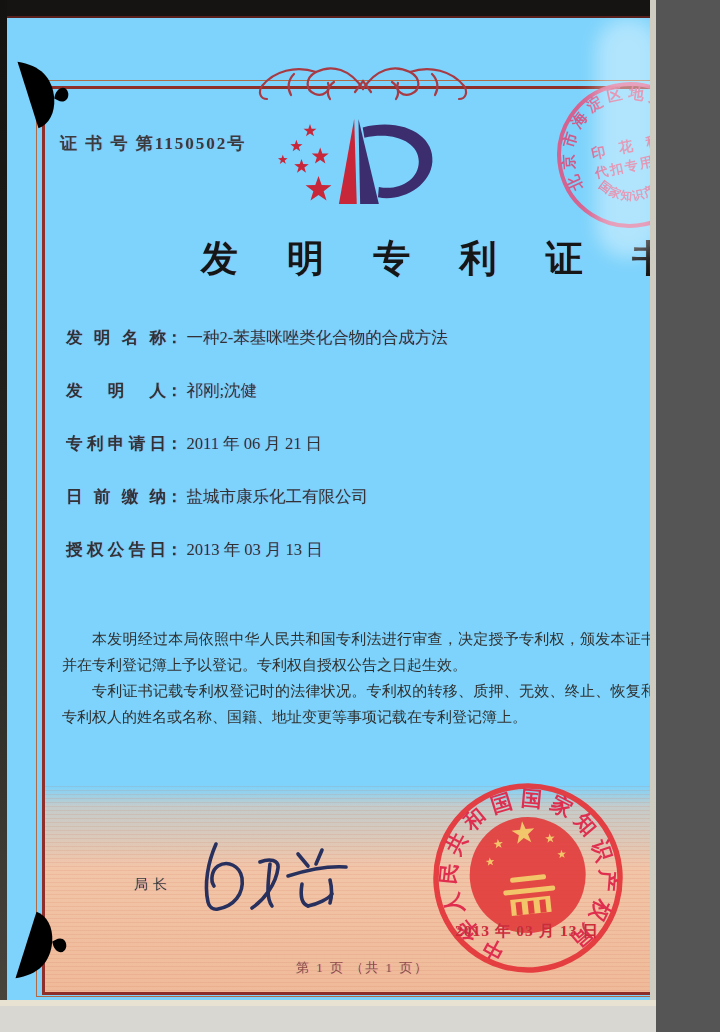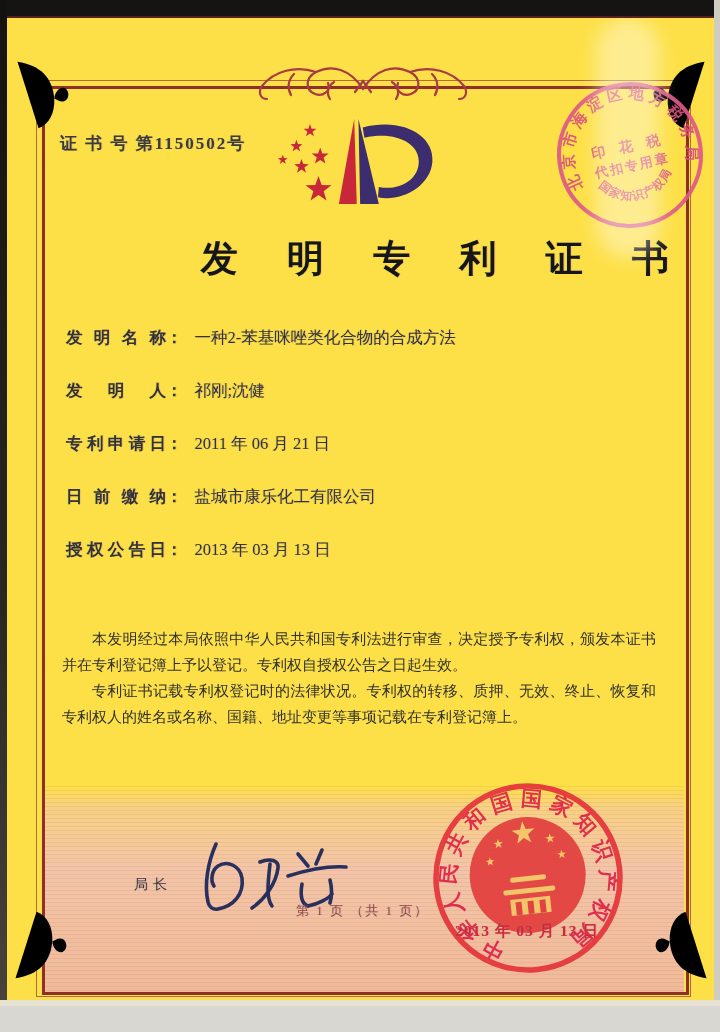--- a/index.html
+++ b/index.html
@@ -1,18 +1,18 @@
 <!DOCTYPE html>
 <html><head>
 <meta charset="utf-8">
 <style>
   html,body{margin:0;padding:0;background:#555;}
   #scan{
-    position:relative;width:720px;height:1032px;overflow:hidden;
-    background:#fde047;
+    position:relative;width:656px;height:1032px;overflow:hidden;
+    background:#7dd3fc;
     font-family:"Liberation Serif", serif;
   }
   
   .edge-top{position:absolute;left:0;top:0;width:720px;height:16px;background:#161412;border-bottom:2px solid #57201c;}
   .edge-left{position:absolute;left:0;top:0;width:7px;height:1032px;background:linear-gradient(180deg,#141210 0%,#2a2823 60%,#4a463e 100%);}
   .edge-right{position:absolute;right:0;top:0;width:6px;height:1032px;background:#cfccc2;}
   .edge-bottom{position:absolute;left:0;bottom:0;width:720px;height:26px;background:#d9d7d1;border-top:6px solid #e7e2d2;}
   .smudge{position:absolute;left:596px;top:18px;width:64px;height:240px;background:rgba(255,255,255,.4);filter:blur(9px);border-radius:40px;}
 
   
@@ -37,37 +37,37 @@
   .tax-seal{position:absolute;left:549px;top:74px;width:162px;height:162px;transform:rotate(-12deg);opacity:.92;}
   .tax-text{fill:#d94f7f;font-family:"Liberation Serif",serif;font-weight:bold;}
 
   .title{position:absolute;left:36px;width:653px;top:234px;text-align:right;
          font-size:37px;font-weight:bold;color:#161616;letter-spacing:20px;text-indent:20px;}
 
   .fields{position:absolute;left:66px;top:327px;width:580px;}
   .f-row{height:53px;font-size:16.5px;color:#323236;white-space:nowrap;}
   .f-label{display:inline-block;width:100px;text-align:justify;text-align-last:justify;font-weight:bold;}
   .f-colon{font-weight:bold;}
-  .f-value{margin-left:12px;}
+  .f-value{margin-left:4px;}
 
   .paras{position:absolute;left:62px;top:627px;width:594px;}
   .paras p{margin:0 0 1px 0;font-size:15px;line-height:25.5px;color:#30302f;
            text-indent:2em;text-align:justify;}
 
   .sig-label{position:absolute;left:134px;top:876px;font-size:14px;letter-spacing:5px;color:#3c3c3c;}
   .sig-svg{position:absolute;left:182px;top:836px;width:170px;height:92px;}
   .sig-svg path{stroke:#28305e;stroke-width:3.6;fill:none;stroke-linecap:round;}
   .sig-name{position:absolute;left:200px;top:850px;opacity:0;font-size:30px;}
 
   .grant-seal{position:absolute;left:428px;top:778px;width:200px;height:200px;transform:rotate(-6deg);opacity:.95;}
   .ring-text{fill:#e0274a;font-weight:bold;font-family:"Liberation Serif",serif;}
   .grant-date{position:absolute;left:432px;top:921px;width:190px;text-align:center;
               font-size:15.5px;font-weight:bold;color:#cf2b35;letter-spacing:1px;}
 
-  .footer{position:absolute;left:36px;top:902px;width:653px;text-align:center;
+  .footer{position:absolute;left:36px;top:959px;width:653px;text-align:center;
           font-size:13px;color:#8f4a44;letter-spacing:2px;}
 
   .flourish{position:absolute;left:242px;top:56px;width:242px;height:50px;}
   .flourish path{stroke:#a83a44;stroke-width:2.2;fill:none;stroke-linecap:round;}
   .corner{position:absolute;width:56px;height:78px;}
   .c-tl{left:14px;top:56px;}
   .c-tr{left:652px;top:56px;transform:scaleX(-1);}
   .c-bl{left:12px;top:906px;transform:scaleY(-1);}
   .c-br{left:654px;top:906px;transform:scale(-1,-1);}
 </style>

